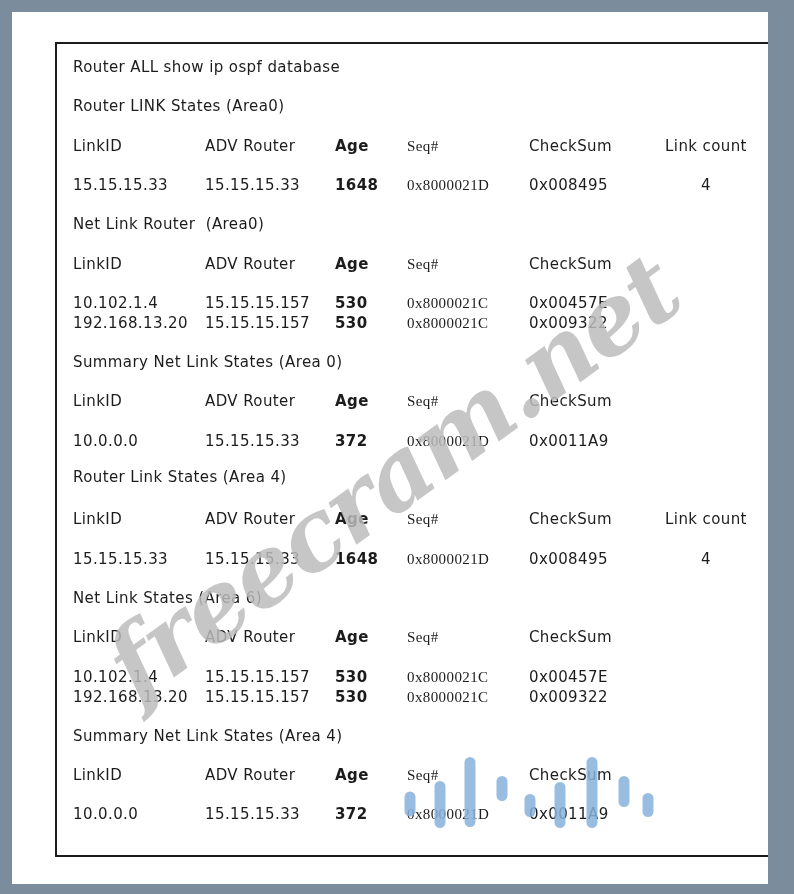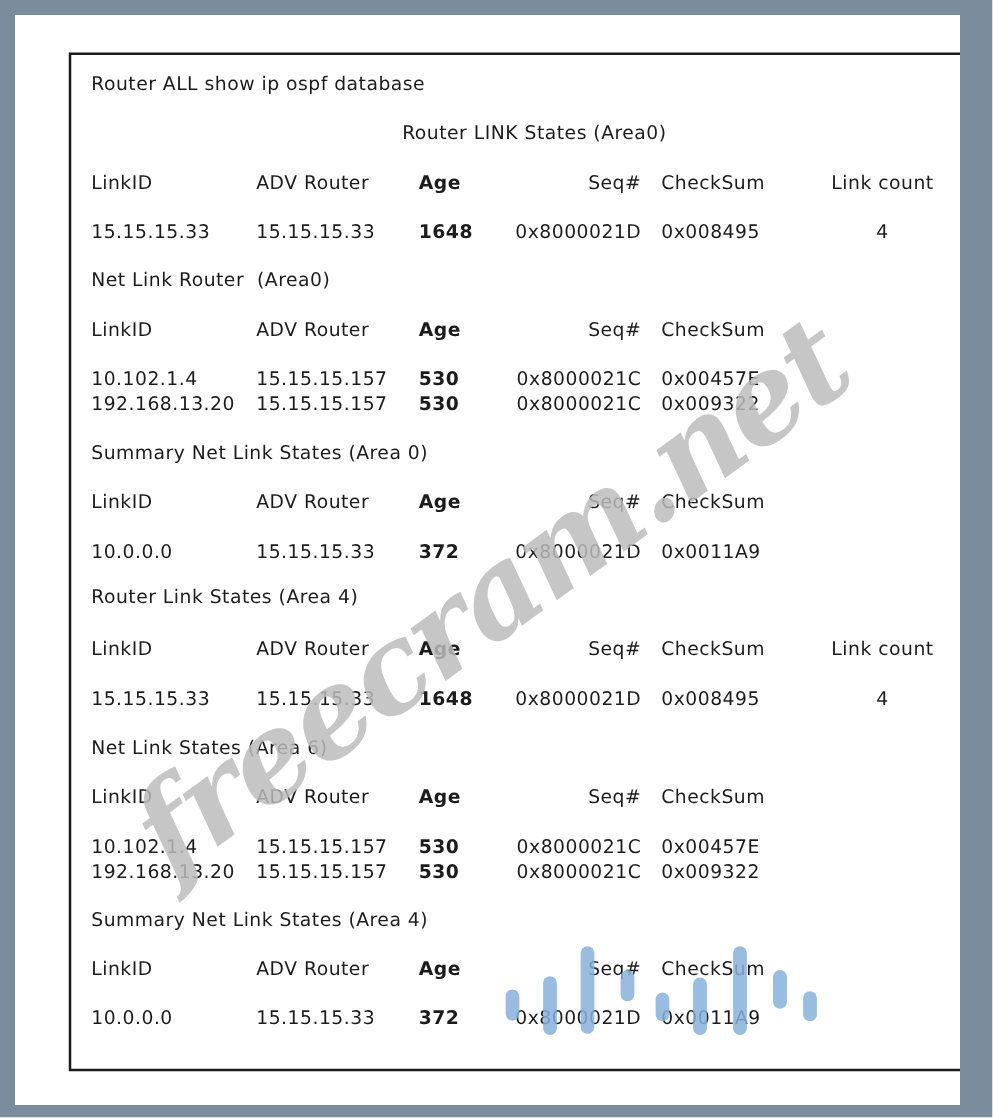--- a/index.html
+++ b/index.html
@@ -16,21 +16,21 @@
   .line{
     position:absolute;left:0;width:709px;height:19px;
     font-size:15px;letter-spacing:.4px;white-space:pre;line-height:19px;
   }
   .cmd-title{top:14px;left:16px;width:680px;}
   .sec-title{left:16px;}
   .cell{position:absolute;top:0;white-space:pre;line-height:19px;}
   .c0{left:16px;text-align:center;}
   .c1{left:148px;}
   .c2{left:278px;font-weight:bold;}
-  .c3{left:330px;width:126px;text-align:right;}
+  .c3{left:350px;width:126px;text-align:left;font-family:Liberation Serif, serif;}
   .c4{left:472px;}
   .c5{left:594px;width:110px;text-align:center;}
   .watermark{
     position:absolute;left:10px;top:415px;width:740px;height:100px;
     line-height:100px;text-align:center;transform:rotate(-36deg);
     font-family:"DejaVu Serif","Liberation Serif",serif;
     font-style:italic;font-weight:bold;font-size:97px;letter-spacing:-2px;
     color:var(--wm,#bcbcbc);opacity:.84;z-index:5;pointer-events:none;
   }
   .cisco-bars{
@@ -44,21 +44,21 @@
   }
 </style>
 </head>
 <body>
 
 <div class="page" style="--frame: #7b8c9d; --wm: #bcbcbc; --logo: #4e9bd2; --bars: #87b2dc;">
 
   <div class="box">
     <div class="line cmd-title">Router ALL show ip ospf database</div>
 
-  <div class="line sec-title" style="top: 53.3px; text-align: center;">Router LINK States (Area0)</div>
+  <div class="line sec-title" style="top: 53.3px;">Router LINK States (Area0)</div>
       <div class="line hdr-row" style="top: 92.6px;"><span class="cell c0">LinkID</span><span class="cell c1">ADV Router</span><span class="cell c2">Age</span><span class="cell c3">Seq#</span><span class="cell c4">CheckSum</span><span class="cell c5">Link count</span></div>
       <div class="line data-row" style="top: 131.9px;"><span class="cell c0">15.15.15.33</span><span class="cell c1">15.15.15.33</span><span class="cell c2">1648</span><span class="cell c3">0x8000021D</span><span class="cell c4">0x008495</span><span class="cell c5">4</span></div>
       <div class="line sec-title" style="top: 171.2px;">Net Link Router  (Area0)</div>
       <div class="line hdr-row" style="top: 210.5px;"><span class="cell c0">LinkID</span><span class="cell c1">ADV Router</span><span class="cell c2">Age</span><span class="cell c3">Seq#</span><span class="cell c4">CheckSum</span></div>
       <div class="line data-row" style="top: 249.8px;"><span class="cell c0">10.102.1.4</span><span class="cell c1">15.15.15.157</span><span class="cell c2">530</span><span class="cell c3">0x8000021C</span><span class="cell c4">0x00457E</span></div>
       <div class="line data-row" style="top: 269.8px;"><span class="cell c0">192.168.13.20</span><span class="cell c1">15.15.15.157</span><span class="cell c2">530</span><span class="cell c3">0x8000021C</span><span class="cell c4">0x009322</span></div>
       <div class="line sec-title" style="top: 309.1px;">Summary Net Link States (Area 0)</div>
       <div class="line hdr-row" style="top: 348.4px;"><span class="cell c0">LinkID</span><span class="cell c1">ADV Router</span><span class="cell c2">Age</span><span class="cell c3">Seq#</span><span class="cell c4">CheckSum</span></div>
       <div class="line data-row" style="top: 387.7px;"><span class="cell c0">10.0.0.0</span><span class="cell c1">15.15.15.33</span><span class="cell c2">372</span><span class="cell c3">0x8000021D</span><span class="cell c4">0x0011A9</span></div>
       <div class="line sec-title" style="top: 424px;">Router Link States (Area 4)</div>

